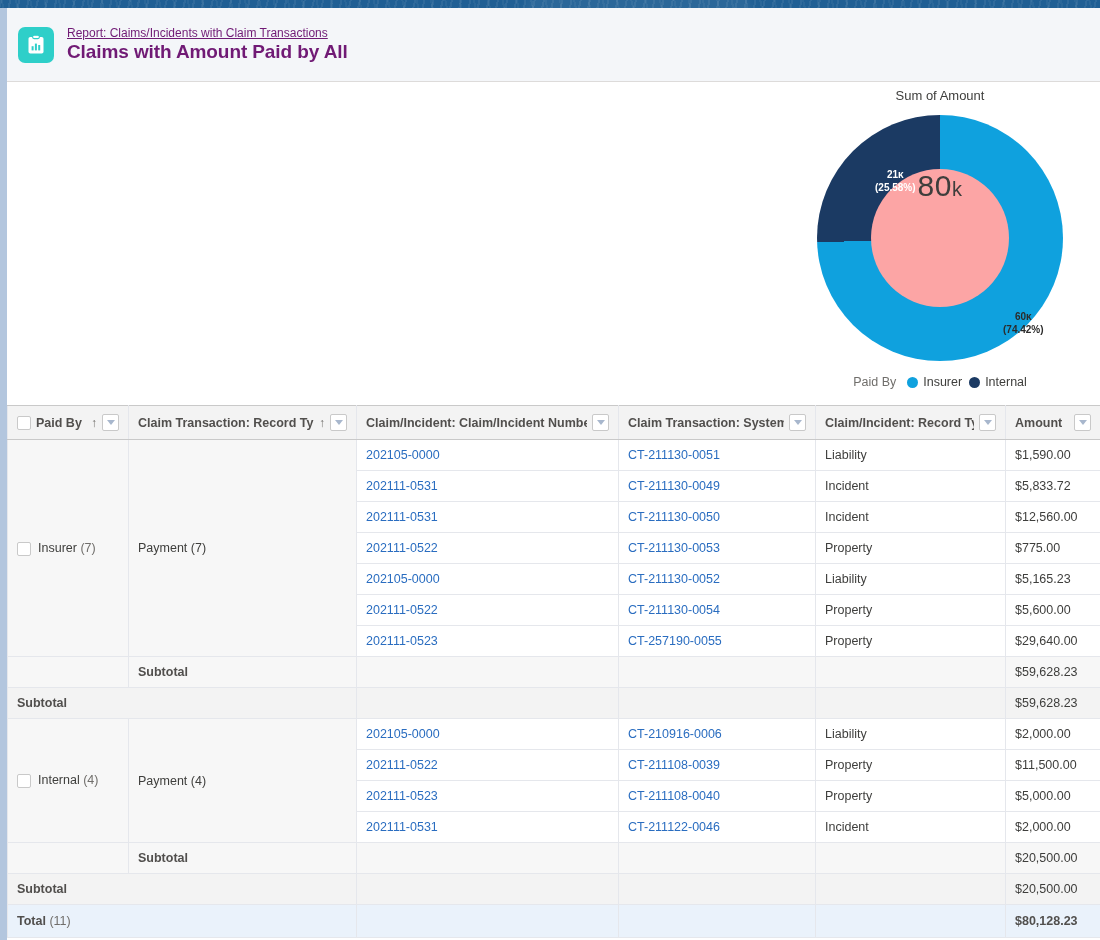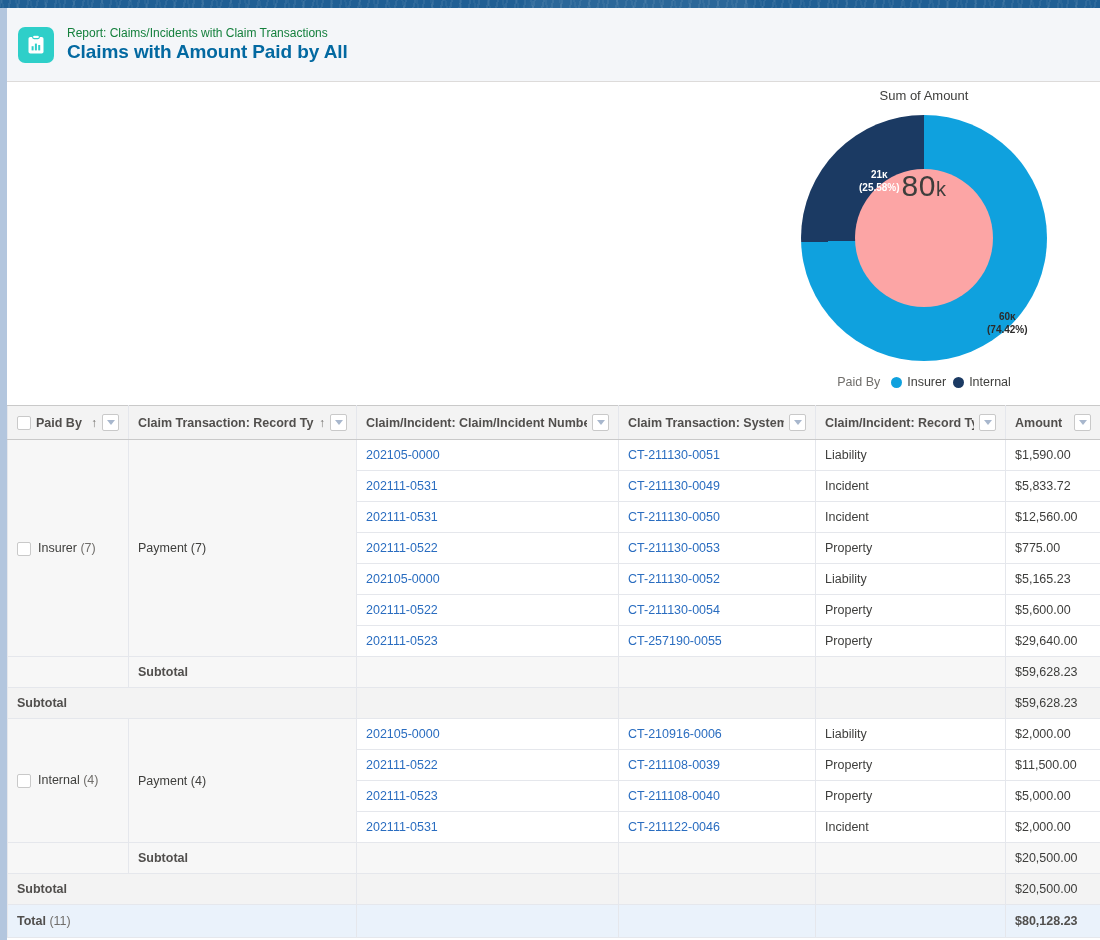--- a/index.html
+++ b/index.html
@@ -49,38 +49,39 @@
     background: #2ecfc9;
     border-radius: 7px;
     display: flex; align-items: center; justify-content: center;
     flex: none;
     margin-right: 13px;
   }
   .report-icon svg { display:block; }
   .header-text { line-height: 1.22; }
   .header-eyebrow {
     font-size: 12px;
-    color: #15803d;
+    color: #701a75;
+    text-decoration: underline;
   }
   .header-title {
     font-size: 19px;
     font-weight: bold;
-    color: #0369a1;
+    color: #701a75;
     letter-spacing: -0.1px;
   }
 
   
   .chart-area {
     height: 323px;
     background: #ffffff;
     position: relative;
   }
   .chart-block {
     position: absolute;
-    right: 20px; top: 0;
+    right: 4px; top: 0;
     width: 312px;
     text-align: center;
   }
   .chart-title {
     font-size: 13px;
     color: #3e3e3c;
     margin-top: 6px;
   }
   .donut-wrap {
     position: relative;

